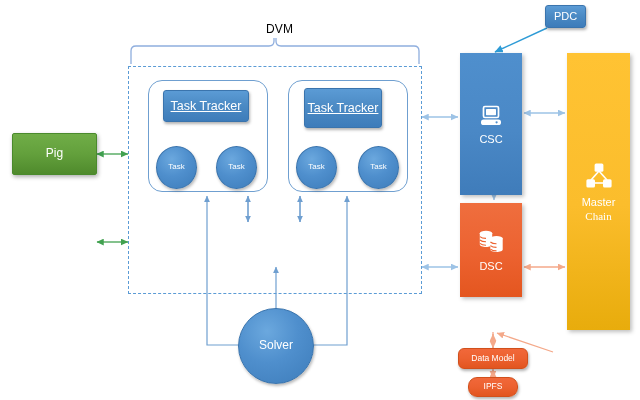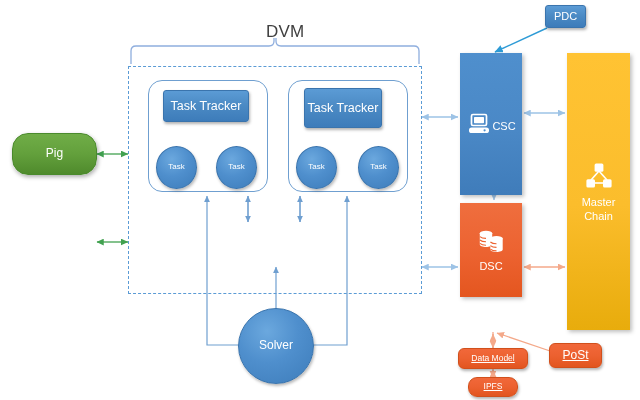--- a/index.html
+++ b/index.html
@@ -21,35 +21,34 @@
   }
   
   .bluecircle{
     background:radial-gradient(circle at 38% 30%,#6ba8de 0%,#4f8fcd 45%,#3d7cba 100%);
     border:1px solid #3a74ad;border-radius:50%;
     box-shadow:1px 2px 3px rgba(0,0,0,0.28);
   }
   
   .greenbox{
     background:linear-gradient(180deg,#70ad47 0%,#63a03c 50%,#4f8a2c 100%);
-    border:1px solid #4a8a2c;border-radius:16px;
+    border:1px solid #4a8a2c;border-radius:2px;
     box-shadow:1px 2px 4px rgba(0,0,0,0.32);
   }
   
   .orangebox{
     background:linear-gradient(180deg,#f1683a 0%,#ec6130 50%,#e2551f 100%);
     border:1px solid #d1501c;border-radius:6px;
     box-shadow:1px 2px 3px rgba(0,0,0,0.30);
-    text-decoration:underline;
   }
   
   .panel-blue{
     background:linear-gradient(180deg,#4f8fcd 0%,#4a88c6 55%,#3f7cba 100%);
     box-shadow:2px 2px 4px rgba(0,0,0,0.25);
-    flex-direction:row;
+    flex-direction:column;
     text-align:right;
   }
   .panel-orange{
     background:linear-gradient(180deg,#ef6e3e 0%,#ec6230 55%,#e4561f 100%);
     box-shadow:2px 2px 4px rgba(0,0,0,0.25);
     flex-direction:column;
   }
   .panel-yellow{
     background:linear-gradient(180deg,#ffc333 0%,#fbbd2c 55%,#e8ac0c 100%);
     box-shadow:2px 2px 4px rgba(0,0,0,0.25);
@@ -62,23 +61,23 @@
   .groupbox{
     position:absolute;box-sizing:border-box;
     border:1.2px solid #6f9fd0;border-radius:14px;background:#ffffff;
   }
   
   .dashedbox{
     position:absolute;box-sizing:border-box;
     border:1.5px dashed #5b9bd5;background:transparent;
   }
   .dvm-label{
-    position:absolute;color:#404040;font-size:17px;letter-spacing:.2px;
-  }
-  .lbl-tt{font-size:12.5px;}
+    position:absolute;color:#000000;font-size:12px;letter-spacing:.2px;
+  }
+  .lbl-tt{font-size:12.5px;text-decoration:underline;}
   .lbl-jt{font-size:12px;}
   .lbl-task{font-size:8px;}
   .lbl-solver{font-size:12px;}
   .lbl-pig{font-size:12px;}
   .lbl-pdc{font-size:11px;}
   .lbl-small{font-size:8.5px;}
   .lbl-post{font-size:12px;}
 </style>
 </head>
 <body>
@@ -280,26 +279,23 @@
           <path d="M13,23 L21,23"></path>
         </g>
         <g fill="#ffffff">
           <rect x="12.6" y="3.4" width="8.8" height="8.4" rx="1.5"></rect>
           <rect x="4.4" y="19.2" width="8.6" height="8.2" rx="1.5"></rect>
           <rect x="21" y="19.2" width="8.6" height="8.2" rx="1.5"></rect>
         </g>
       </svg>
     </span>
     <span class="panel-label">Master</span>
-    <span class="panel-label" style="margin-top:1px;">Chain</span>
+    <span class="panel-label" style="margin-top:1px;font-family:Liberation Serif, serif;">Chain</span>
   </div>
 
   <div class="node orangebox lbl-small" style="left:458px;top:348px;width:70px;height:21px;">
     <span>Data Model</span>
   </div>
   <div class="node orangebox lbl-small" style="left:468px;top:377px;width:50px;height:20px;border-radius:9px;">
     <span>IPFS</span>
   </div>
-  <div class="node orangebox lbl-post" style="left:549px;top:343px;width:53px;height:25px;">
-    <span>PoSt</span>
-  </div>
 
 </div>
 
 </body></html>

